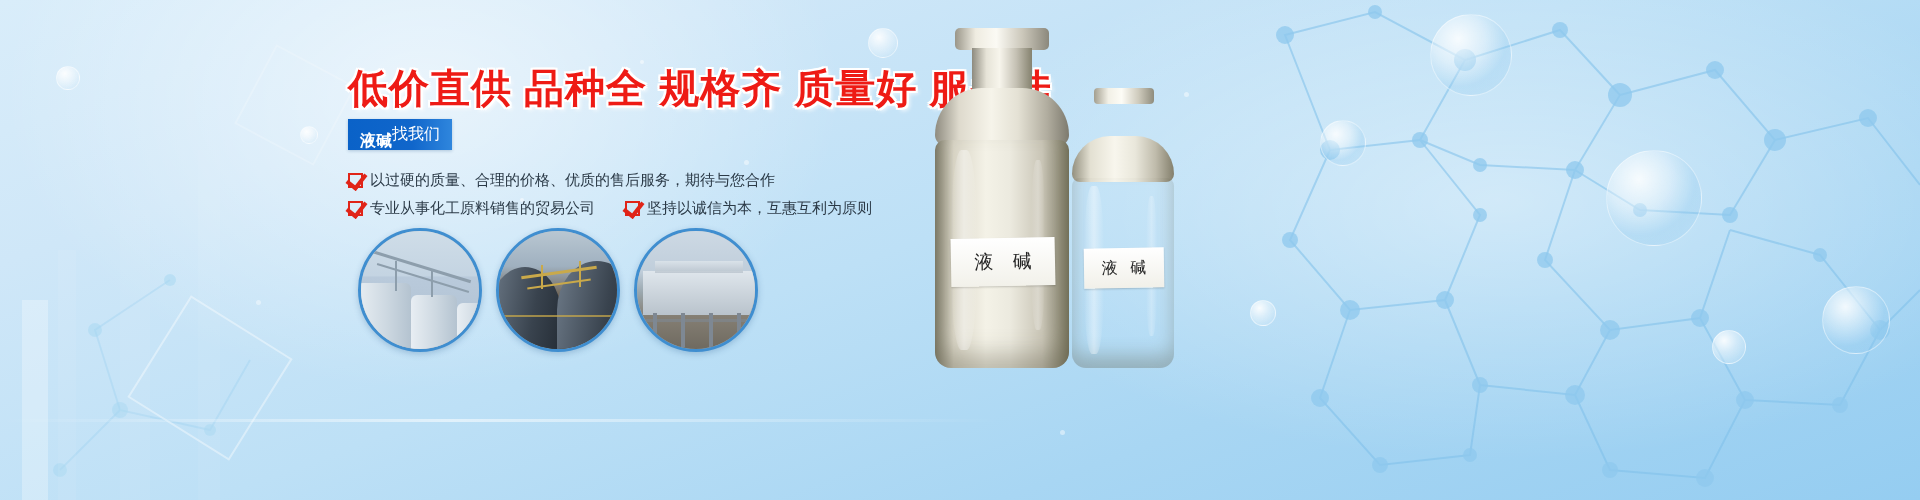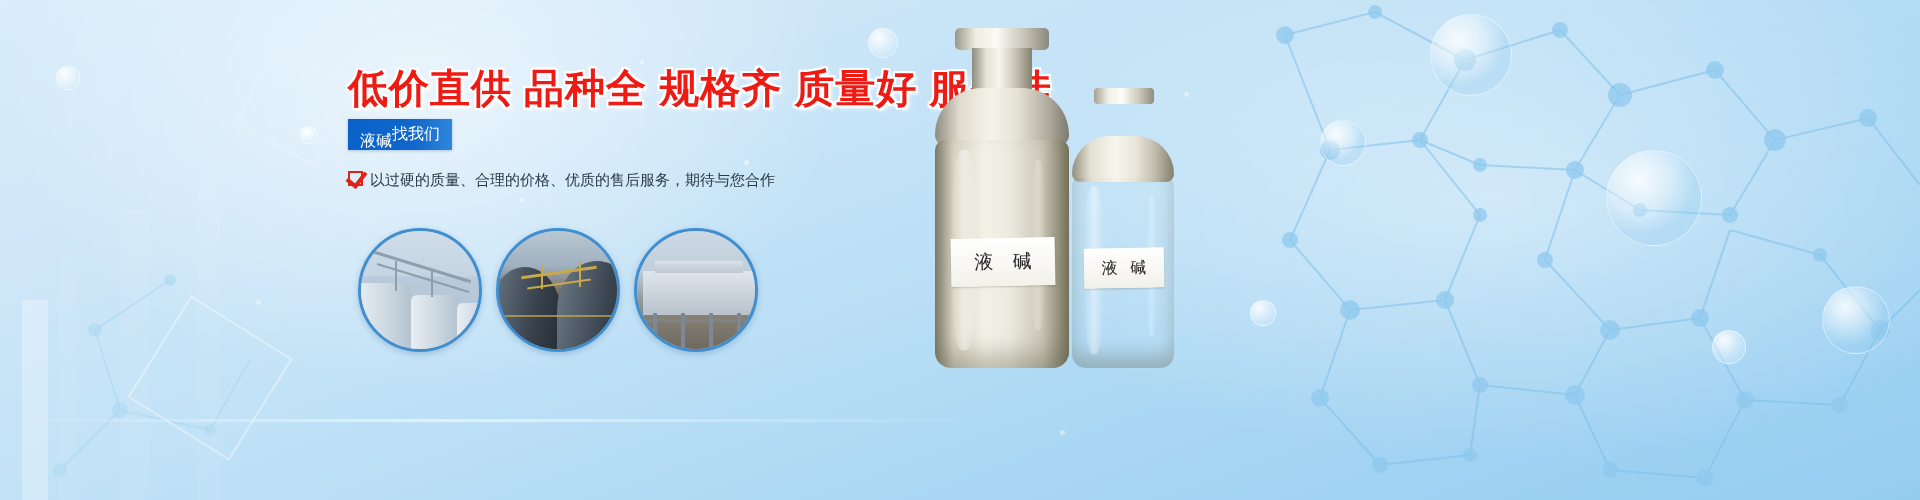--- a/index.html
+++ b/index.html
@@ -44,26 +44,26 @@
   }
 
   .subbar {
     position:absolute; left:348px; top:119px;
     height:31px; padding:0 12px;
     display:flex; align-items:center;
     background:linear-gradient(90deg,#0a62c8 0%,#1066cb 62%,#2f86dd 100%);
     color:#ffffff; font-size:16px; white-space:nowrap;
     box-shadow:0 1px 3px rgba(20,70,130,0.25);
   }
-  .subbar b { font-weight:normal;margin-top:14px; }
+  .subbar b { font-weight:bold;margin-top:14px; }
 
   .bullets { position:absolute; left:348px; top:166px; }
   .bullet-row { display:flex; align-items:center; height:28px; }
   .bullet {
-    display:flex; align-items:flex-start; white-space:nowrap;
+    display:flex; align-items:center; white-space:nowrap;
     font-size:15px; color:#2b3a47;
   }
   .bullet + .bullet { margin-left:30px; }
   .tick {
     display:inline-block; position:relative;
     width:15px; height:15px; margin-right:7px;
     border:2px solid #e02418; background:transparent; flex:0 0 auto;
   }
   .tick::after {
     content:""; position:absolute; left:0px; top:-5px;
@@ -278,20 +278,30 @@
         <span>找我们</span>
     </div>
 
     <div class="bullets">
       <div class="bullet-row">
         <div class="bullet">
           <span class="tick"></span>
           <span>以过硬的质量、合理的价格、优质的售后服务，期待与您合作</span>
         </div>
       </div>
+      <div class="bullet-row">
+        <div class="bullet">
+          <span class="tick"></span>
+          <span>专业从事化工原料销售的贸易公司</span>
+        </div>
+        <div class="bullet">
+          <span class="tick"></span>
+          <span>坚持以诚信为本，互惠互利为原则</span>
+        </div>
+      </div>
     </div>
 
     <div class="thumbs">
       <div class="thumb t1">
         <div class="img">
           <div class="tank" style="left:-4px;top:52px;width:54px;height:76px;border-radius:6px 6px 0 0;"></div>
           <div class="tank" style="left:50px;top:64px;width:46px;height:64px;border-radius:6px 6px 0 0;"></div>
           <div class="tank" style="left:96px;top:72px;width:40px;height:56px;border-radius:6px 6px 0 0;"></div>
           <div class="walk" style="left:8px;top:34px;width:104px;height:3px;transform:rotate(17deg);"></div>
           <div class="walk" style="left:14px;top:46px;width:96px;height:2px;transform:rotate(17deg);"></div>

